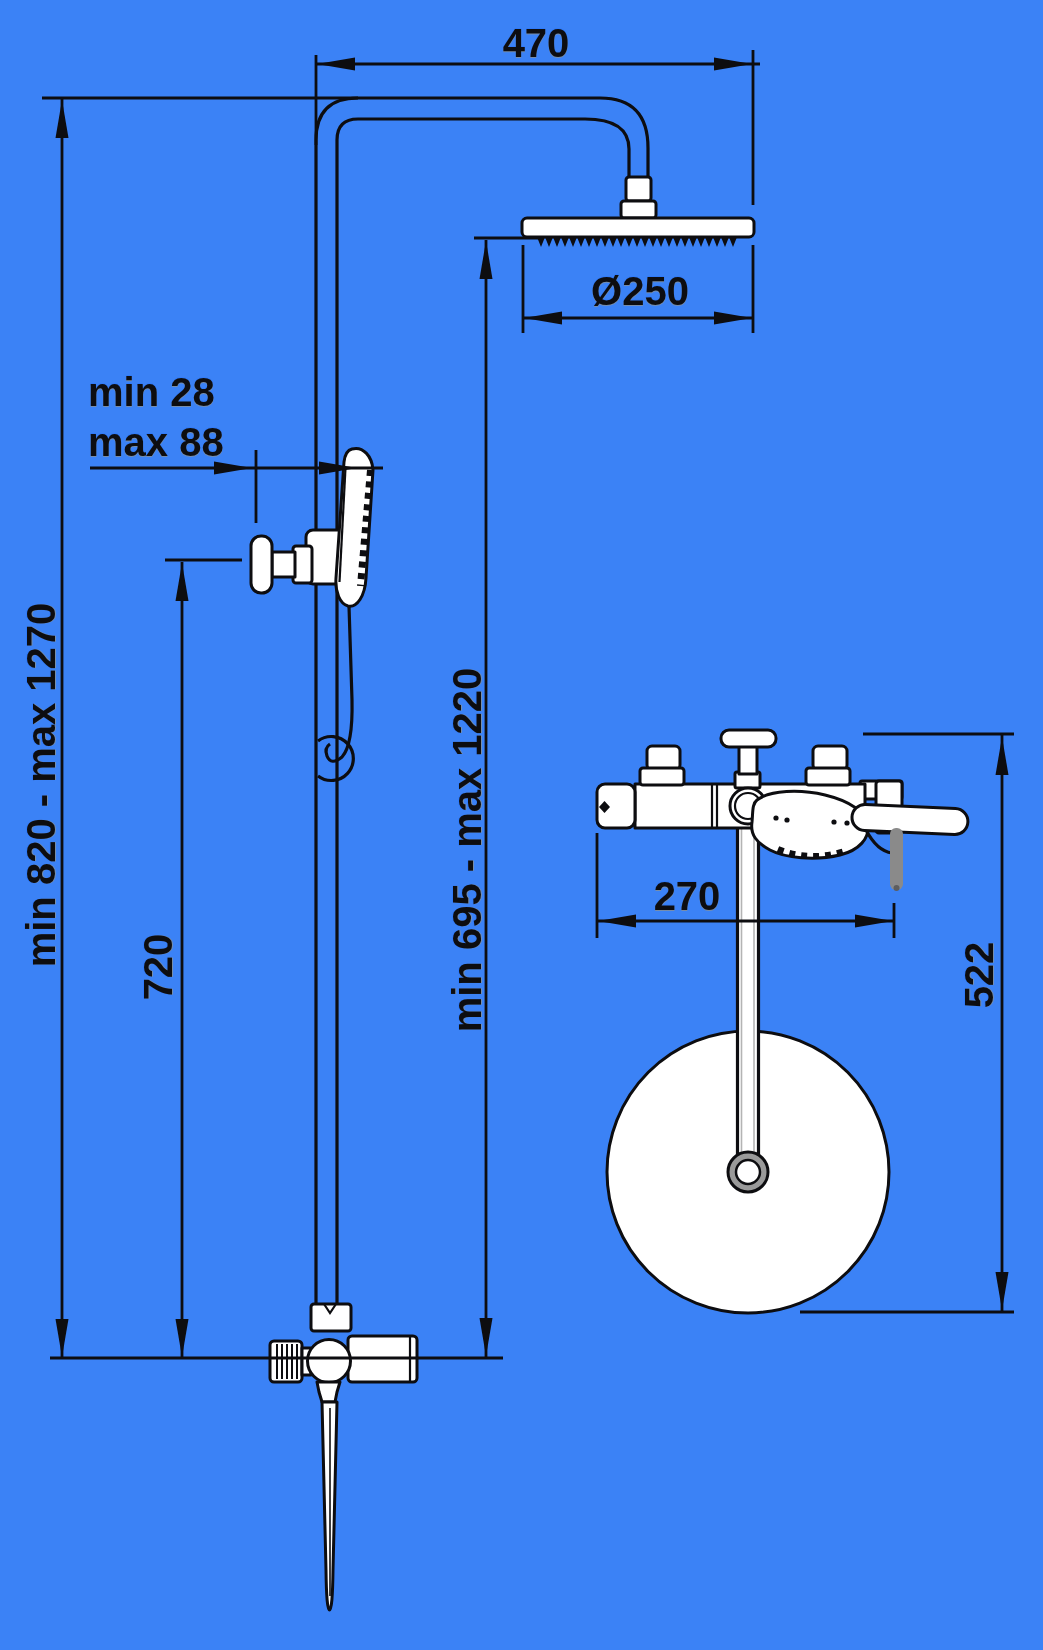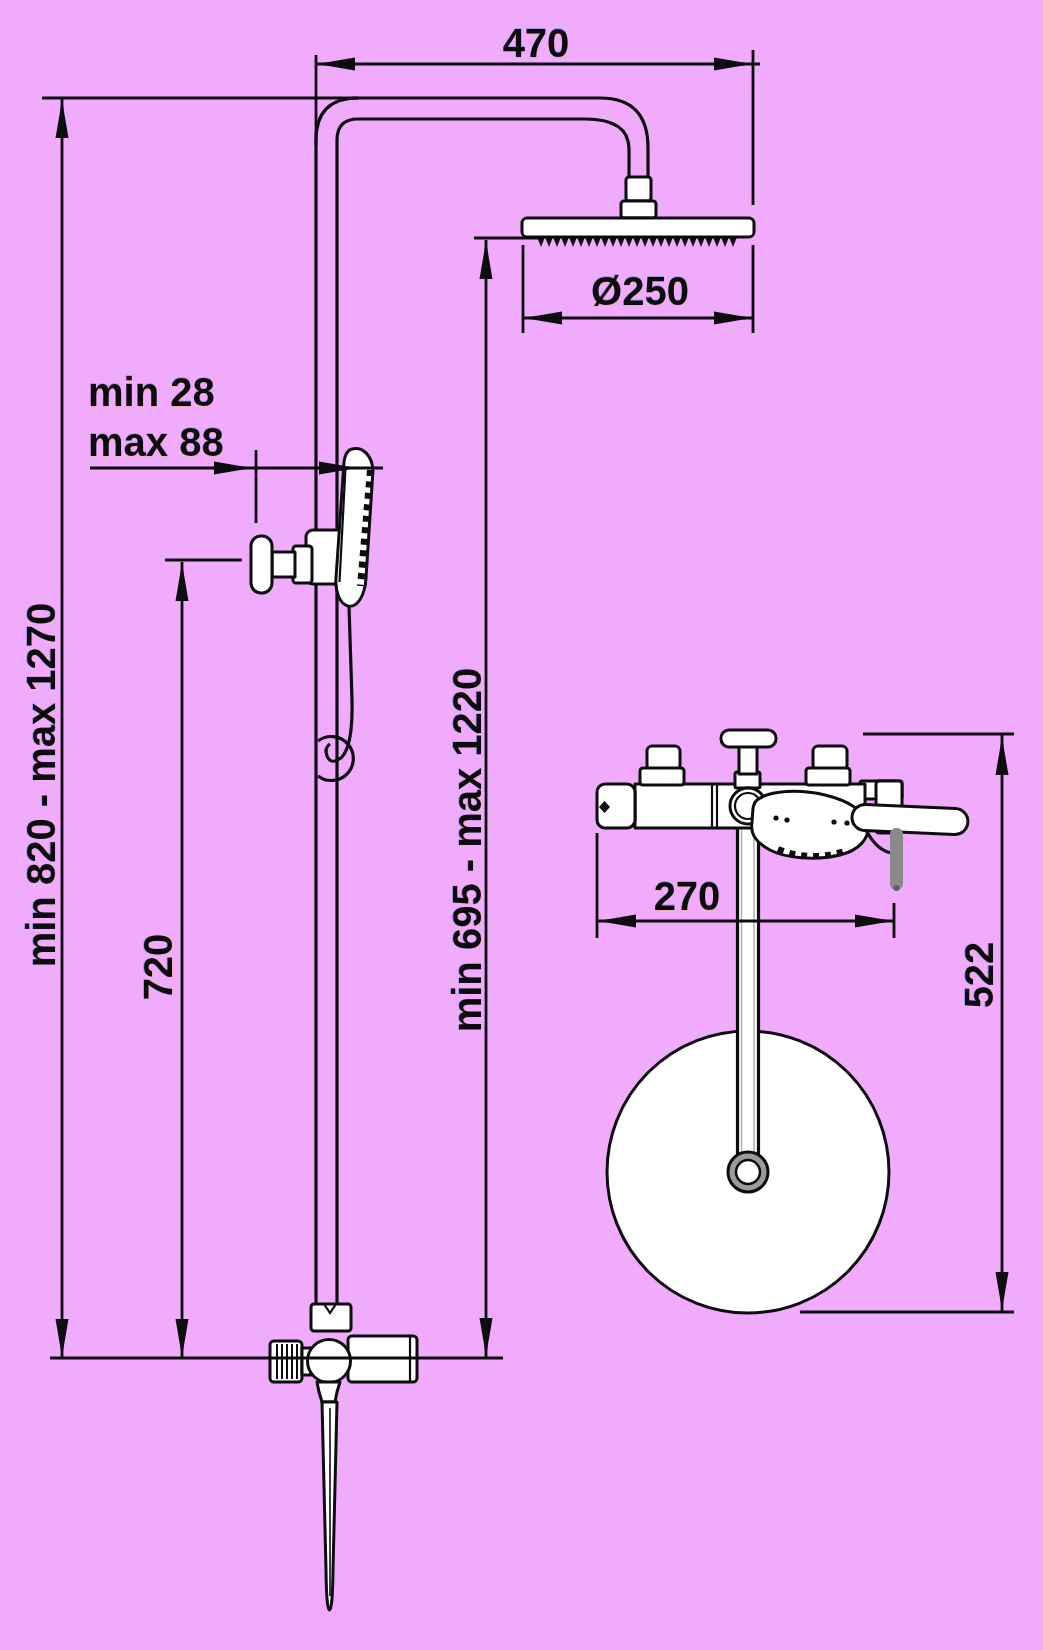--- a/index.html
+++ b/index.html
@@ -1,16 +1,16 @@
 <!DOCTYPE html>
 <html><head>
 <meta charset="utf-8">
 <style>
   html,body{margin:0;padding:0;background:#ffffff;}
-  .stage{position:relative;width:1043px;height:1650px;background:#f0abfc;overflow:hidden;}
+  .stage{position:relative;width:1043px;height:1650px;background:#3b82f6;overflow:hidden;}
   svg{display:block;}
   .lbl{
     font-family:"Liberation Sans", sans-serif;
     font-weight:700;
     font-size:40px;
     fill:#0d0d10;
     filter:drop-shadow(0 -1px 0 rgba(30,110,255,0.35)) drop-shadow(0 1px 0 rgba(255,170,0,0.30));
   }
   .stroke{stroke:#0d0d10;fill:none;stroke-width:3.2;stroke-linejoin:round;}
   .thin{stroke:#0d0d10;fill:none;stroke-width:2.2;}

